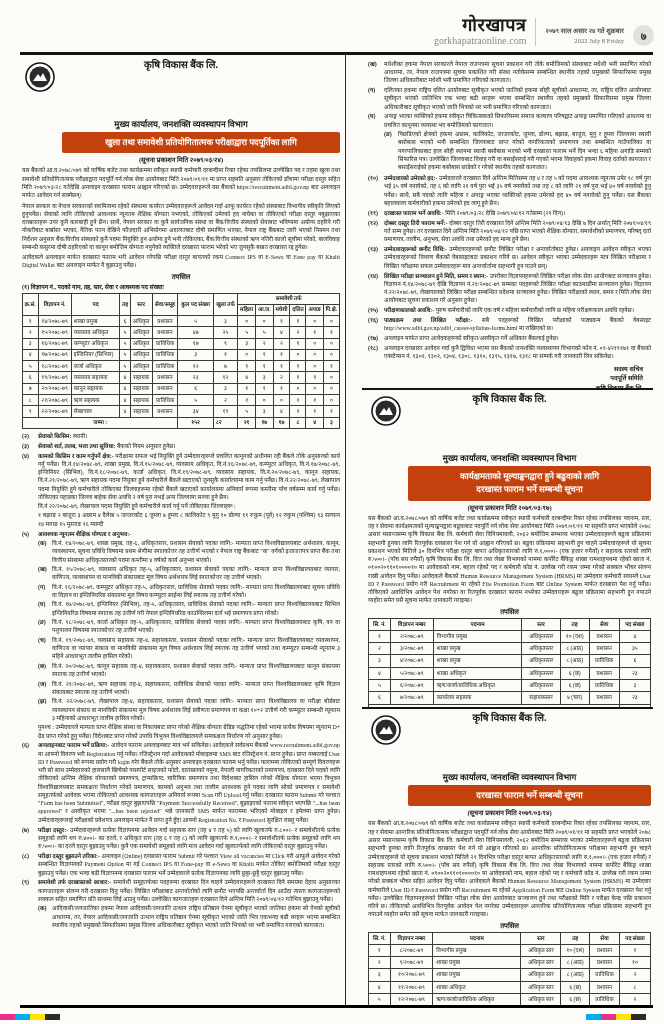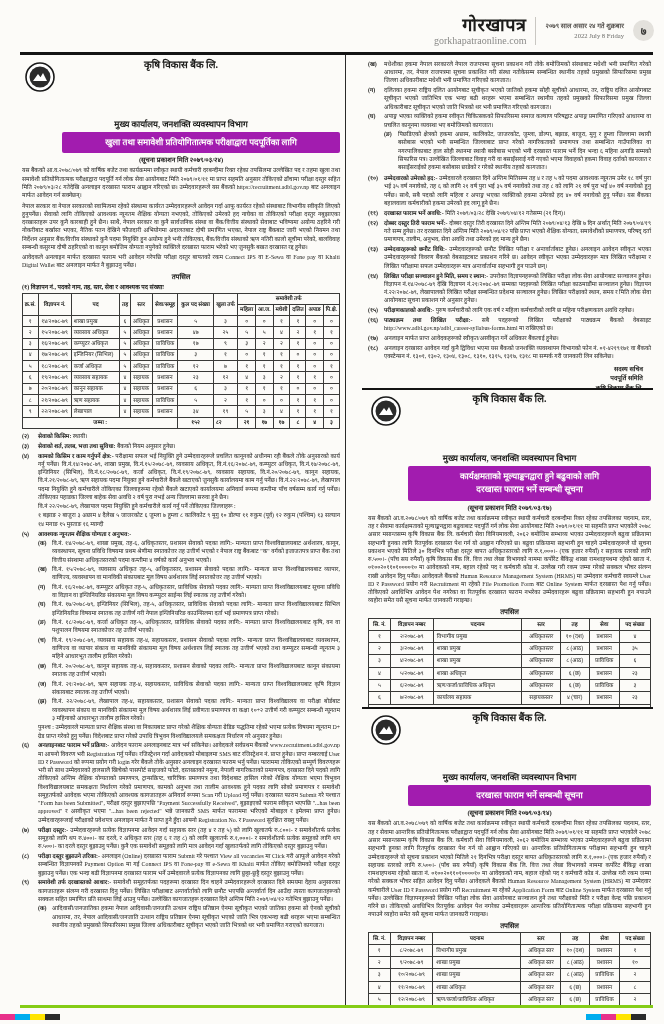--- a/index.html
+++ b/index.html
@@ -1,42 +1,42 @@
 <!DOCTYPE html>
 <html><head>
 <meta charset="utf-8">
 <style>
   html,body{margin:0;padding:0;background:#e9e7e2;}
   .sheet{width:664px;height:1024px;margin:0 auto;background:#fcfbf8;position:relative;
          font-family:"Liberation Serif","DejaVu Serif",serif;color:#1c1c1a;overflow:hidden;}
   
-  .masthead{position:absolute;top:16px;right:10px;display:flex;align-items:center;gap:9px;}
+  .masthead{position:absolute;top:16px;right:10px;display:flex;align-items:flex-end;gap:9px;}
   .mast-name{font-size:18px;font-weight:bold;letter-spacing:.5px;text-align:right;line-height:1.05;}
   .mast-site{font-size:10px;color:#8a8a88;text-align:right;}
   .mast-div{width:1px;height:28px;background:#c9c7c2;}
   .mast-date{font-size:6.6px;color:#6b6b68;text-align:right;line-height:1.5;}
   .mast-date .np{font-weight:bold;color:#55524e;}
   .page-circle{width:21px;height:21px;border-radius:50%;background:#e3e1dc;color:#3a3a38;
                font-size:11px;font-weight:bold;display:flex;align-items:center;justify-content:center;}
   
   .content{position:absolute;top:52px;left:20px;right:11px;bottom:16px;
-           border-top:3px solid #141414;border-bottom:3px solid #84cc16;display:flex;gap:16px;}
+           border-top:3px solid #141414;border-bottom:3px solid #000000;display:flex;gap:16px;}
   .col-left{width:318px;flex:0 0 318px;border-right:1px solid #2a2a2a;
             padding:4px 5px 0 2px;overflow:hidden;}
   .col-right{flex:1;display:flex;flex-direction:column;overflow:hidden;}
   .sec{overflow:hidden;padding:3px 2px 0 6px;}
   .sec1{height:330px;flex:0 0 330px;}
   .sec2{height:314px;flex:0 0 314px;border-top:2.5px solid #141414;}
   .sec3{flex:1;border-top:2.5px solid #141414;}
   
   .orghead{position:relative;margin-bottom:2px;}
   .logo{position:absolute;left:3px;top:3px;width:30px;height:30px;}
   .org-name{text-align:center;font-weight:bold;font-size:10px;line-height:1.25;}
   .org-dept{text-align:center;font-weight:bold;font-size:8.5px;line-height:1.25;margin-top:47px;}
-  .banner{background:#a21caf;color:#fdfdfb;margin:3px 0 2px 40px;padding:4px 6px;
+  .banner{background:#c2410c;color:#fdfdfb;margin:3px 0 2px 40px;padding:4px 6px;
           text-align:center;font-weight:bold;font-size:8.6px;line-height:1.55;border-radius:2px;}
   .pubdate{text-align:center;font-weight:bold;font-size:6.6px;margin:2px 0;}
   
   .p{font-size:5.9px;line-height:1.4;text-align:justify;margin:2px 0;}
   .tapasil{text-align:center;font-weight:bold;font-size:6.8px;margin:2px 0 1px;}
   .tcap{font-size:6.1px;font-weight:bold;margin:1px 0;}
   .cl{display:flex;gap:3px;font-size:5.9px;line-height:1.4;margin:1.6px 0;}
   .cl .n{flex:0 0 13px;font-weight:bold;text-align:left;}
   .cl .b{flex:1;text-align:justify;min-width:0;}
   .cl .b b{font-weight:bold;}

